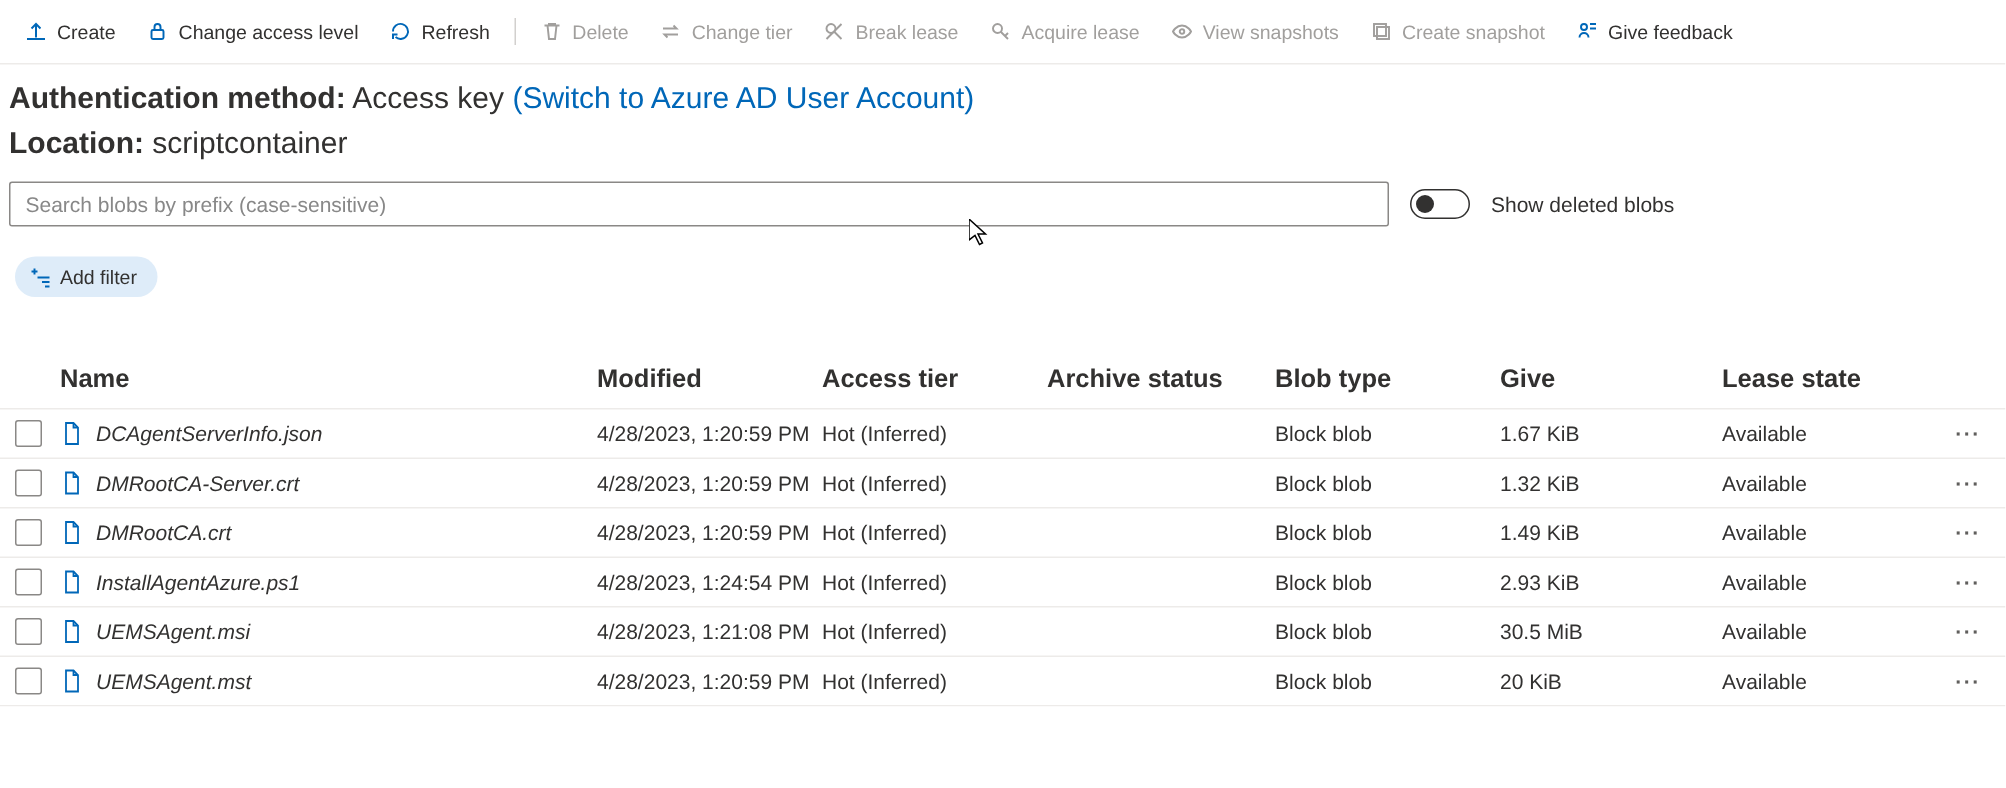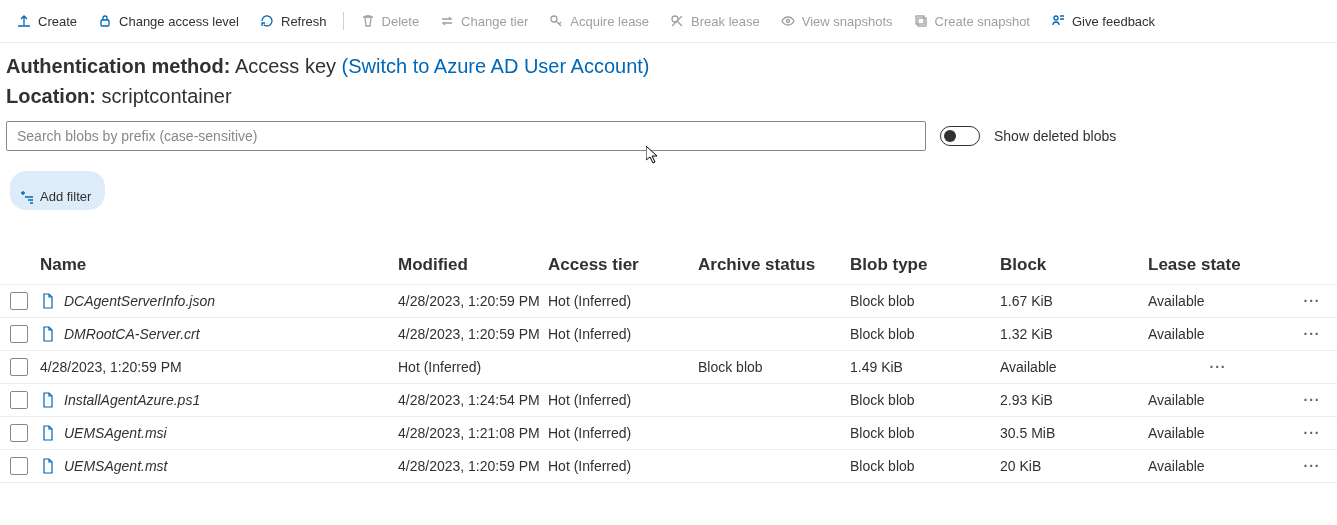--- a/index.html
+++ b/index.html
@@ -78,21 +78,21 @@
     height: 12px;
     border-radius: 50%;
     background: #323130;
   }
   .toggle-label { font-size: 14px; }
   .filterrow { padding: 18px 6px 10px 10px; }
   .addfilter {
     display: inline-flex;
     align-items: center;
     gap: 6px;
-    padding: 18px 14px 6px 10px;
+    padding: 6px 14px 6px 10px;
     border-radius: 16px;
     background: #deecf9;
     color: #323130;
     font-size: 13px;
     cursor: pointer;
   }
   .addfilter svg { width: 14px; height: 14px; }
   .grid { margin-top: 26px; }
   .ghead, .grow {
     display: grid;
@@ -164,30 +164,30 @@
   </div>
   <div class="tb-btn disabled">
     <svg viewBox="0 0 16 16" fill="none" stroke="#a19f9d" stroke-width="1.3">
         <path d="M3 6h9l-2-2M13 10H4l2 2"></path>
       </svg>
     <span>Change tier</span>
   </div>
   <div class="tb-btn disabled">
     <svg viewBox="0 0 16 16" fill="none" stroke="#a19f9d" stroke-width="1.3">
         <circle cx="6" cy="6" r="3"></circle>
+        <path d="M8 8l5 5M3 13L13 3"></path>
+      </svg>
+    <span>Break lease</span>
+  </div>
+  <div class="tb-btn disabled">
+    <svg viewBox="0 0 16 16" fill="none" stroke="#a19f9d" stroke-width="1.3">
+        <circle cx="6" cy="6" r="3"></circle>
         <path d="M8 8l5 5M11 11l2-2"></path>
       </svg>
     <span>Acquire lease</span>
-  </div>
-  <div class="tb-btn disabled">
-    <svg viewBox="0 0 16 16" fill="none" stroke="#a19f9d" stroke-width="1.3">
-        <circle cx="6" cy="6" r="3"></circle>
-        <path d="M8 8l5 5M3 13L13 3"></path>
-      </svg>
-    <span>Break lease</span>
   </div>
   <div class="tb-btn disabled">
     <svg viewBox="0 0 16 16" fill="none" stroke="#a19f9d" stroke-width="1.3">
         <path d="M2 8s2-4 6-4 6 4 6 4-2 4-6 4-6-4-6-4z"></path>
         <circle cx="8" cy="8" r="1.5"></circle>
       </svg>
     <span>View snapshots</span>
   </div>
   <div class="tb-btn disabled">
     <svg viewBox="0 0 16 16" fill="none" stroke="#a19f9d" stroke-width="1.3">
@@ -235,21 +235,21 @@
 </div>
 
 <div class="grid">
   <div class="ghead">
     <div></div>
     <div>Name</div>
     <div>Modified</div>
     <div>Access tier</div>
     <div>Archive status</div>
     <div>Blob type</div>
-    <div>Block</div>
+    <div>Give</div>
     <div>Lease state</div>
     <div></div>
   </div>
   <div id="rows">
       <div class="grow">
         <div>
           <div class="check"></div>
         </div>
         <div class="fname">
           <svg class="fileicon" viewBox="0 0 16 16" fill="none" stroke="#0067b8" stroke-width="1.2">
@@ -281,20 +281,27 @@
         <div>Hot (Inferred)</div>
         <div></div>
         <div>Block blob</div>
         <div>1.32 KiB</div>
         <div>Available</div>
         <div class="more">···</div>
       </div>
       <div class="grow">
         <div>
           <div class="check"></div>
+        </div>
+        <div class="fname">
+          <svg class="fileicon" viewBox="0 0 16 16" fill="none" stroke="#0067b8" stroke-width="1.2">
+            <path d="M4 1h5l3 3v11H4z"></path>
+            <path d="M9 1v3h3"></path>
+          </svg>
+          <span class="filelink">DMRootCA.crt</span>
         </div>
         <div>4/28/2023, 1:20:59 PM</div>
         <div>Hot (Inferred)</div>
         <div></div>
         <div>Block blob</div>
         <div>1.49 KiB</div>
         <div>Available</div>
         <div class="more">···</div>
       </div>
       <div class="grow">

